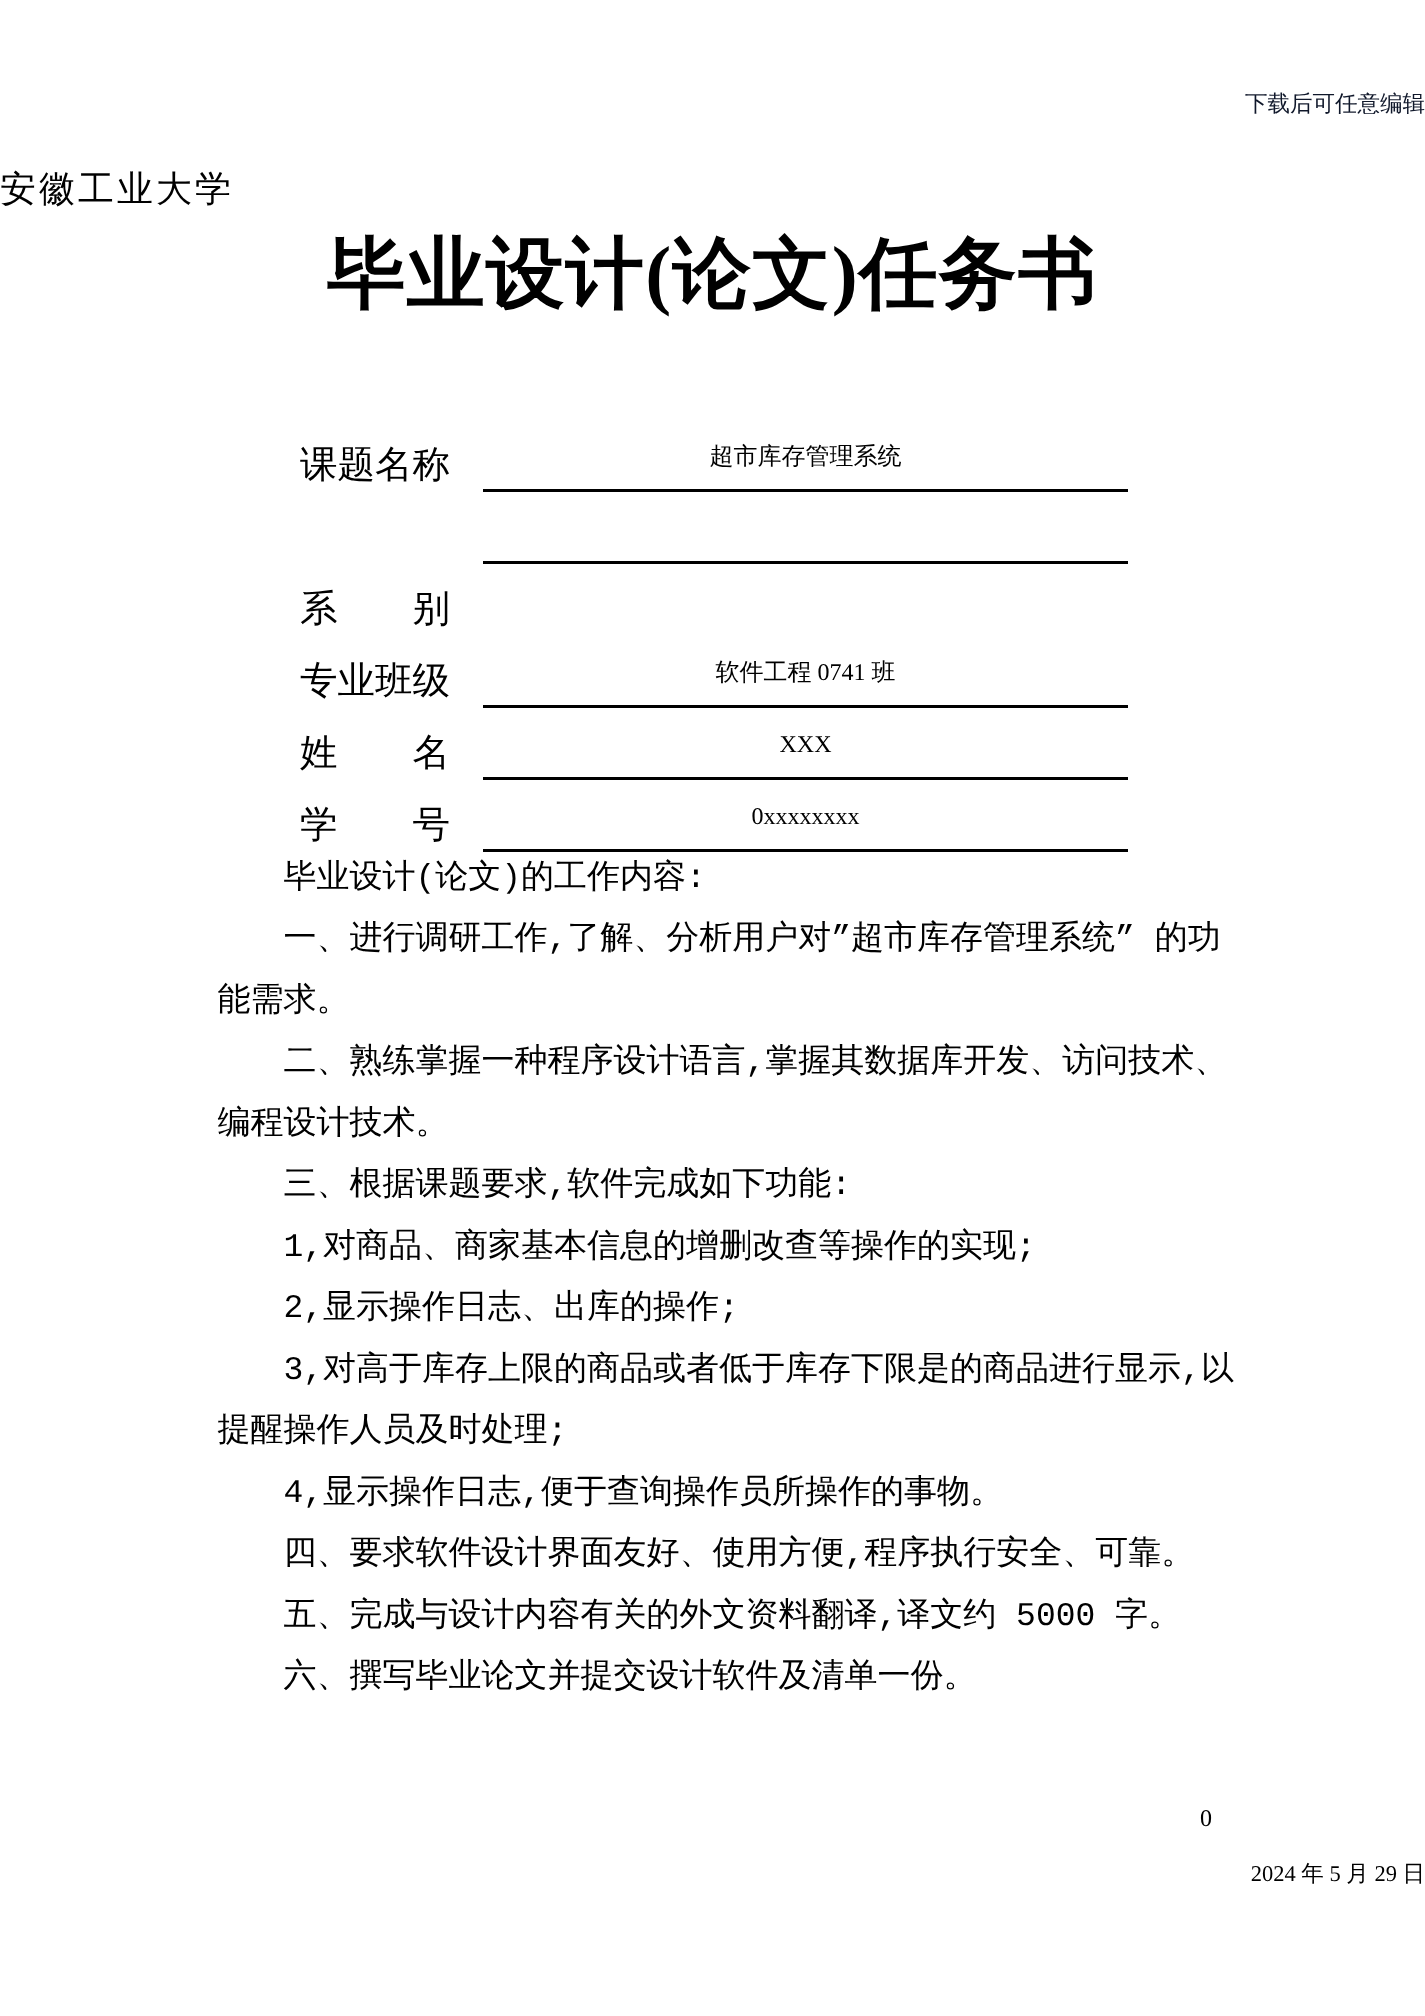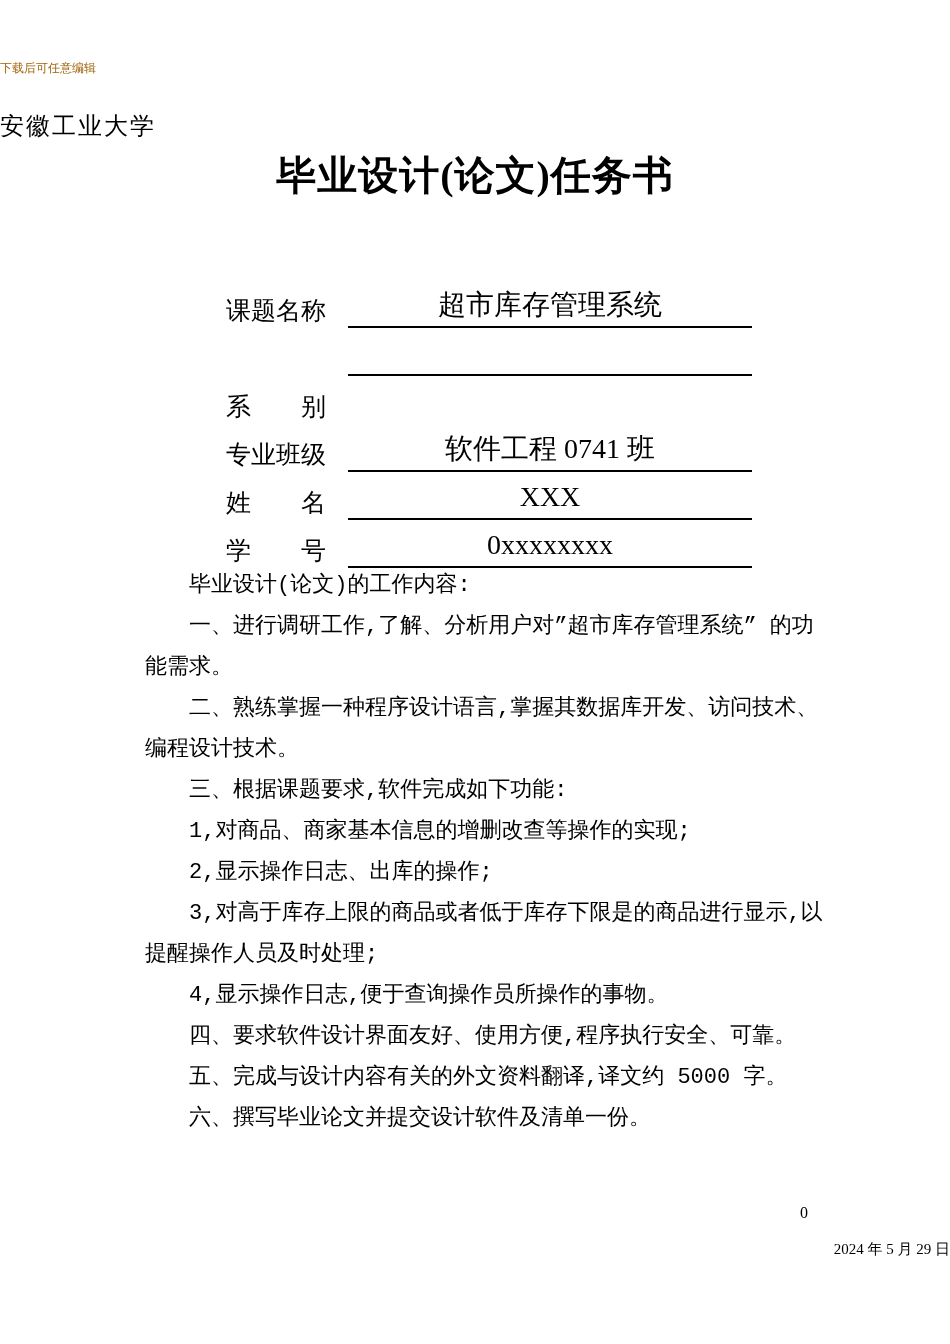--- a/index.html
+++ b/index.html
@@ -15,41 +15,41 @@
     background: #ffffff;
     color: #000000;
     font-family: "Liberation Serif", "DejaVu Serif", serif;
     overflow: hidden;
   }
   .watermark {
     position: absolute;
     top: 60px;
     left: 0;
     width: 100%;
-    text-align: left;
-    font-size: 12px;
-    color: #a16207;
+    text-align: right;
+    font-size: 15px;
+    color: #0f172a;
     font-family: "Liberation Sans", "DejaVu Sans", sans-serif;
   }
   .university {
     position: absolute;
     top: 110px;
     left: 0;
     width: 100%;
     text-align: left;
     font-size: 24px;
     letter-spacing: 2px;
   }
   .doc-title {
     position: absolute;
     top: 148px;
     left: 0;
     width: 100%;
     text-align: center;
-    font-size: 40px;
+    font-size: 52px;
     font-weight: bold;
     margin: 0;
     letter-spacing: 1px;
   }
   .cover-form {
     position: absolute;
     top: 280px;
     left: 200px;
     width: 552px;
   }
@@ -58,31 +58,30 @@
     align-items: flex-end;
     height: 48px;
   }
   .form-label {
     width: 122px;
     font-size: 25px;
     line-height: 1.1;
     padding-bottom: 4px;
     white-space: pre;
     flex: none;
-    margin-left: 26px;
   }
   .form-line {
     flex: 1;
     border-bottom: 2px solid #000000;
     text-align: center;
     min-height: 30px;
   }
   .form-value {
     display: inline-block;
-    font-size: 28px;
+    font-size: 16px;
     line-height: 1;
     padding-bottom: 7px;
   }
   .content {
     position: absolute;
     top: 565px;
     left: 145px;
     width: 688px;
     font-size: 22px;
     line-height: 41px;

